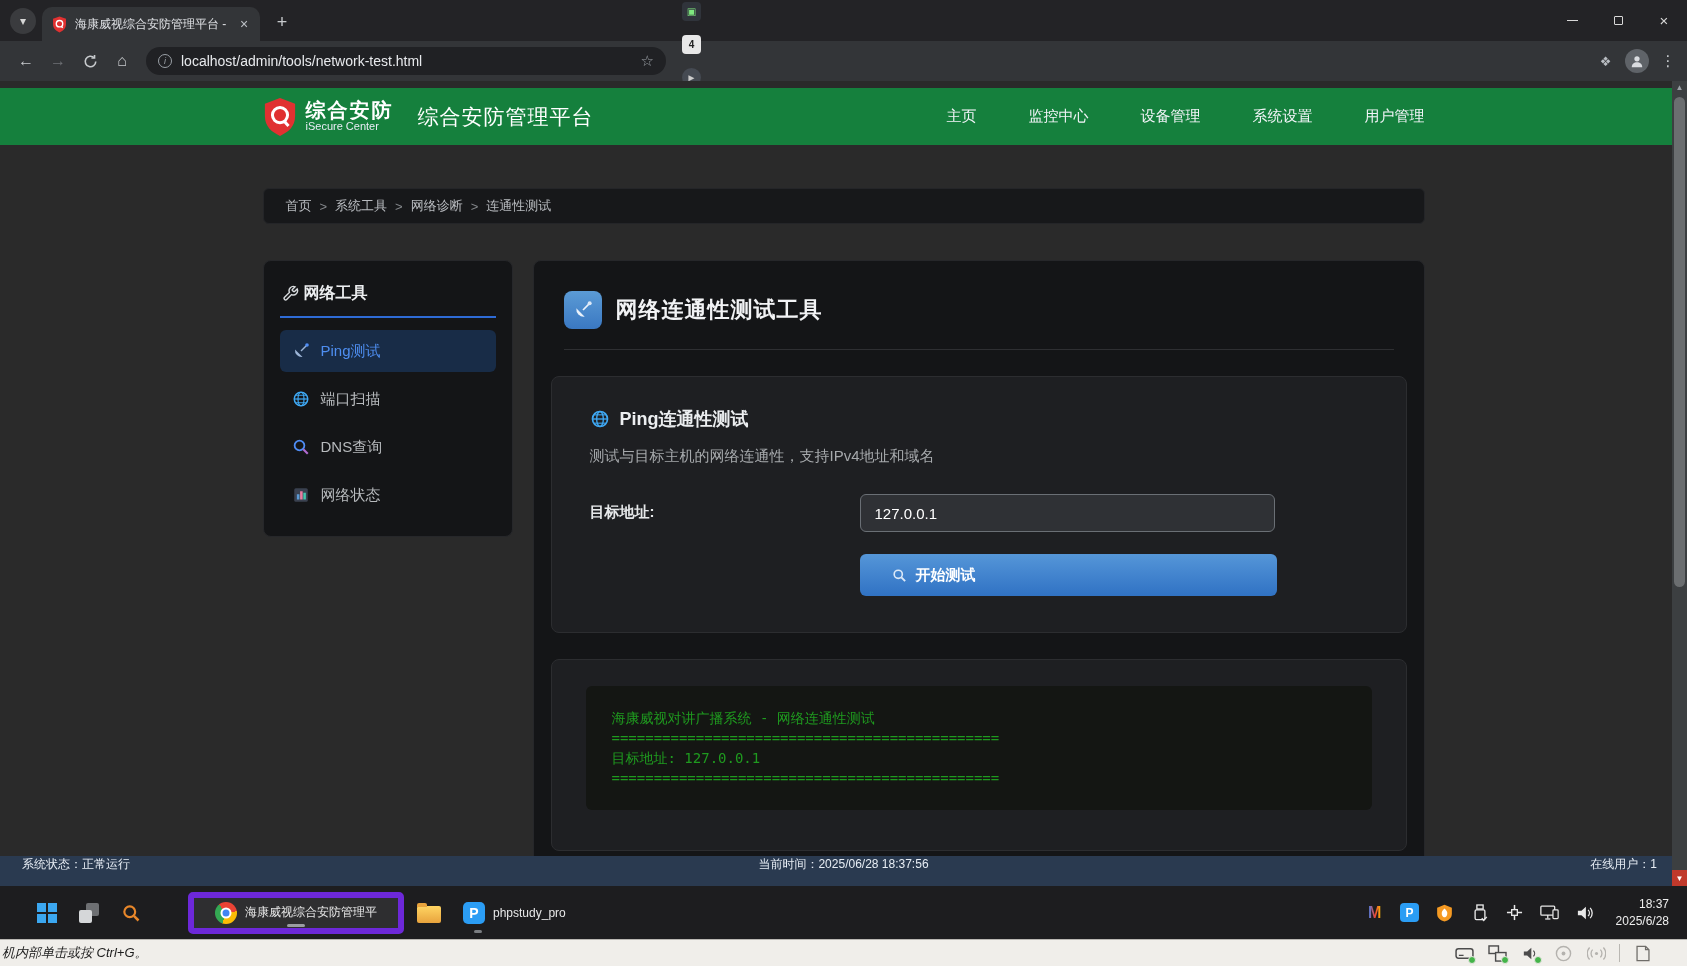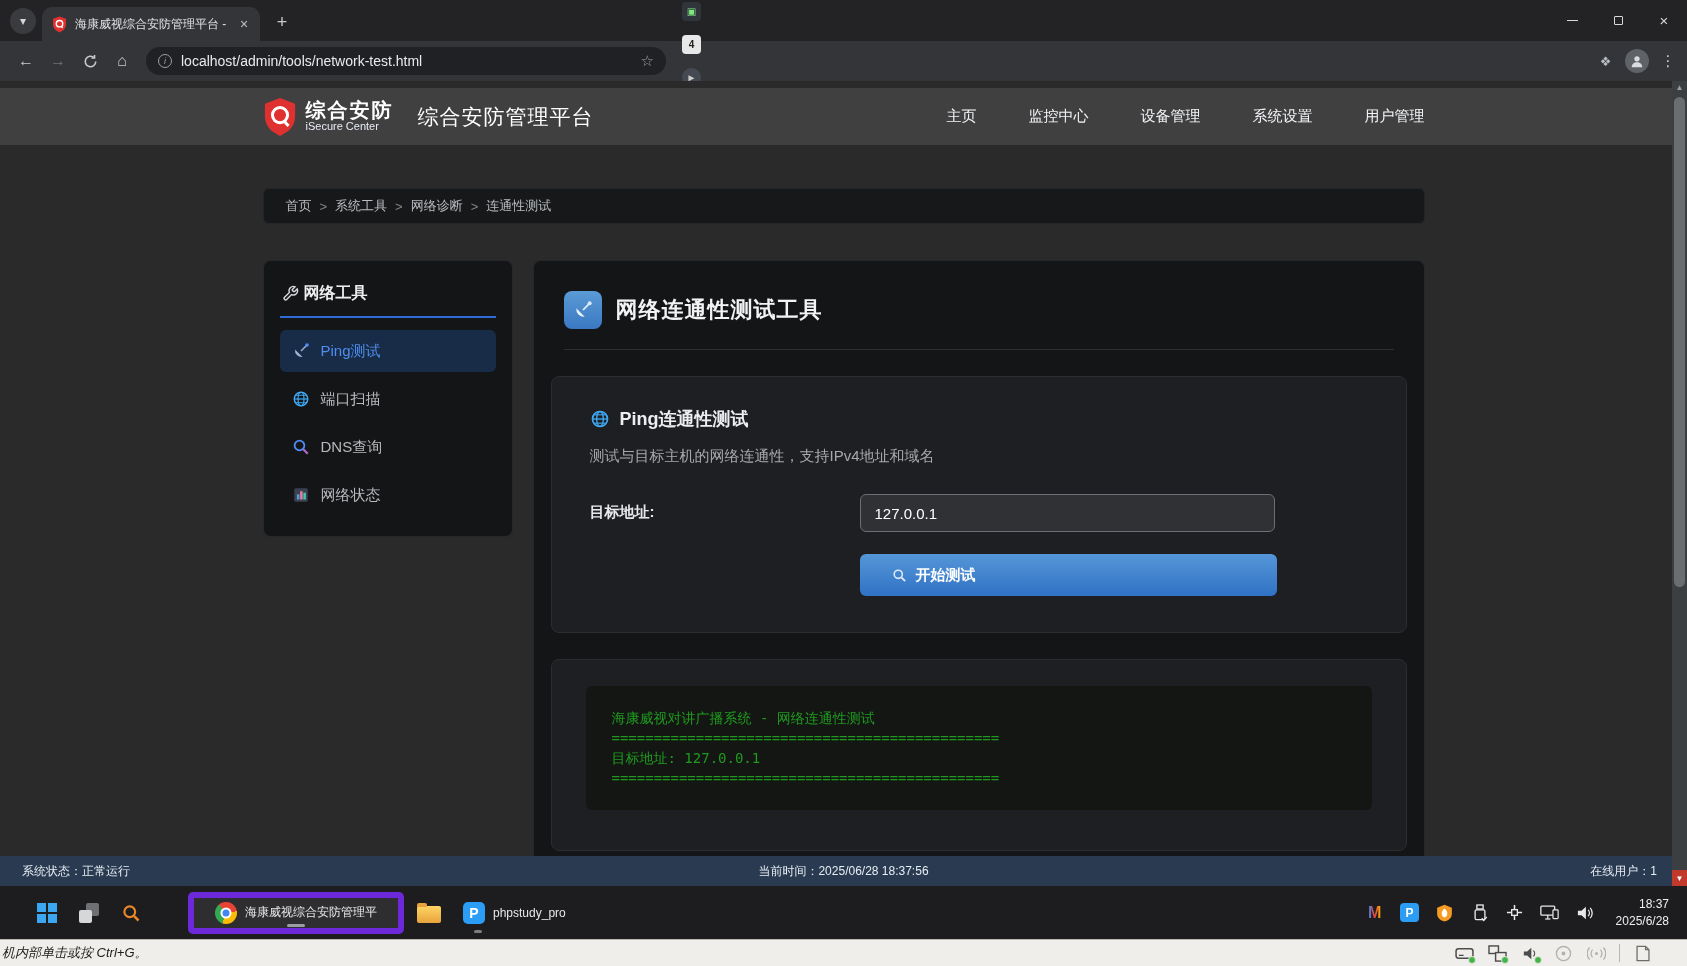--- a/index.html
+++ b/index.html
@@ -32,21 +32,21 @@
   .ext { width:19px; height:19px; border-radius:50%; display:flex; align-items:center; justify-content:center; font-size:10px; font-weight:bold; overflow:hidden; }
   .ext.square { border-radius:4px; }
   .ext.plain { border-radius:0; font-size:15px; }
   .toolbar-right { margin-left:auto; display:flex; align-items:center; gap:10px; }
   .avatar { width:24px; height:24px; border-radius:50%; background:#5f6368; display:flex; align-items:center; justify-content:center; }
   .menu-dots { color:#c7cacd; font-size:15px; width:18px; text-align:center; }
 
   
   .viewport { position:absolute; top:81px; left:0; width:100%; height:805px; background:#2a2a2a; }
   .site-scroll { height:775px; overflow:hidden; }
-  .bluebar { margin-top:7px; height:57px; background:#404040; display:flex; align-items:center; }
+  .bluebar { margin-top:7px; height:57px; background:#15803d; display:flex; align-items:center; }
   .bluebar-inner { width:1162px; margin:0 auto; display:flex; align-items:center; }
   .logo-wrap { display:flex; align-items:center; gap:9px; }
   .logo-texts { display:flex; flex-direction:column; line-height:1.05; }
   .logo-title { color:#fff; font-size:20px; font-weight:bold; letter-spacing:2px; }
   .logo-sub { color:#e8ecf5; font-size:11px; }
   .site-title { color:#fff; font-size:21px; margin-left:24px; letter-spacing:1px; }
   .topnav { margin-left:auto; display:flex; gap:52px; }
   .nav-item { color:#f2f4f8; font-size:15px; cursor:pointer; white-space:nowrap; }
 
   .container { width:1162px; margin:0 auto; }
@@ -75,21 +75,21 @@
   .form-label { width:270px; flex:none; padding-top:9px; color:#e6e8ea; font-size:15px; font-weight:bold; }
   .target-input { width:415px; height:38px; background:#2f3135; border:1px solid #6a6f75; border-radius:6px; color:#fff; font-size:15px; padding:0 14px; font-family:inherit; }
   .btn-row { margin-left:270px; margin-top:22px; }
   .primary-btn { width:417px; height:42px; border:none; border-radius:6px; background:linear-gradient(180deg,#5596d8,#3072c4); color:#fff; font-size:15px; font-weight:bold; display:flex; align-items:center; justify-content:flex-start; padding-left:32px; gap:9px; cursor:pointer; font-family:inherit; }
 
   .results-card { margin-top:26px; padding:0; }
   .results-head { display:flex; align-items:center; gap:11px; color:#eceef0; font-size:16px; font-weight:bold; padding:17px 24px; border-bottom:1px solid #2e2f32; }
   .terminal { margin:26px 34px 40px; background:#141613; border-radius:6px; padding:22px 26px; font-family:"DejaVu Sans Mono","Liberation Mono",monospace; font-size:14px; color:#1f9a1f; }
   .t-line { min-height:20px; line-height:20px; white-space:pre; overflow:hidden; }
 
-  .site-statusbar { position:absolute; bottom:0; left:0; width:100%; height:30px; background:#2a3a50; display:flex; align-items:center; font-size:12px; color:#e7edf4; }
+  .site-statusbar { position:absolute; bottom:0; left:0; width:100%; height:30px; background:#2a3a50; display:flex; align-items:flex-start; font-size:12px; color:#e7edf4; }
   .status-left { margin-left:22px; }
   .status-center { position:absolute; left:50%; transform:translateX(-50%); }
   .status-right { margin-left:auto; margin-right:30px; }
 
   .scrollbar { position:absolute; top:0; right:0; width:15px; height:100%; background:#3c3f41; z-index:5; }
   .sb-up { position:absolute; top:2px; left:0; width:15px; text-align:center; color:#9aa0a6; font-size:8px; }
   .sb-thumb { position:absolute; top:16px; left:2px; width:11px; height:490px; background:#6b6e70; border-radius:6px; }
   .sb-down { position:absolute; bottom:0; left:0; width:15px; height:16px; background:#c0392b; color:#fff; font-size:8px; display:flex; align-items:center; justify-content:center; }
 
   

